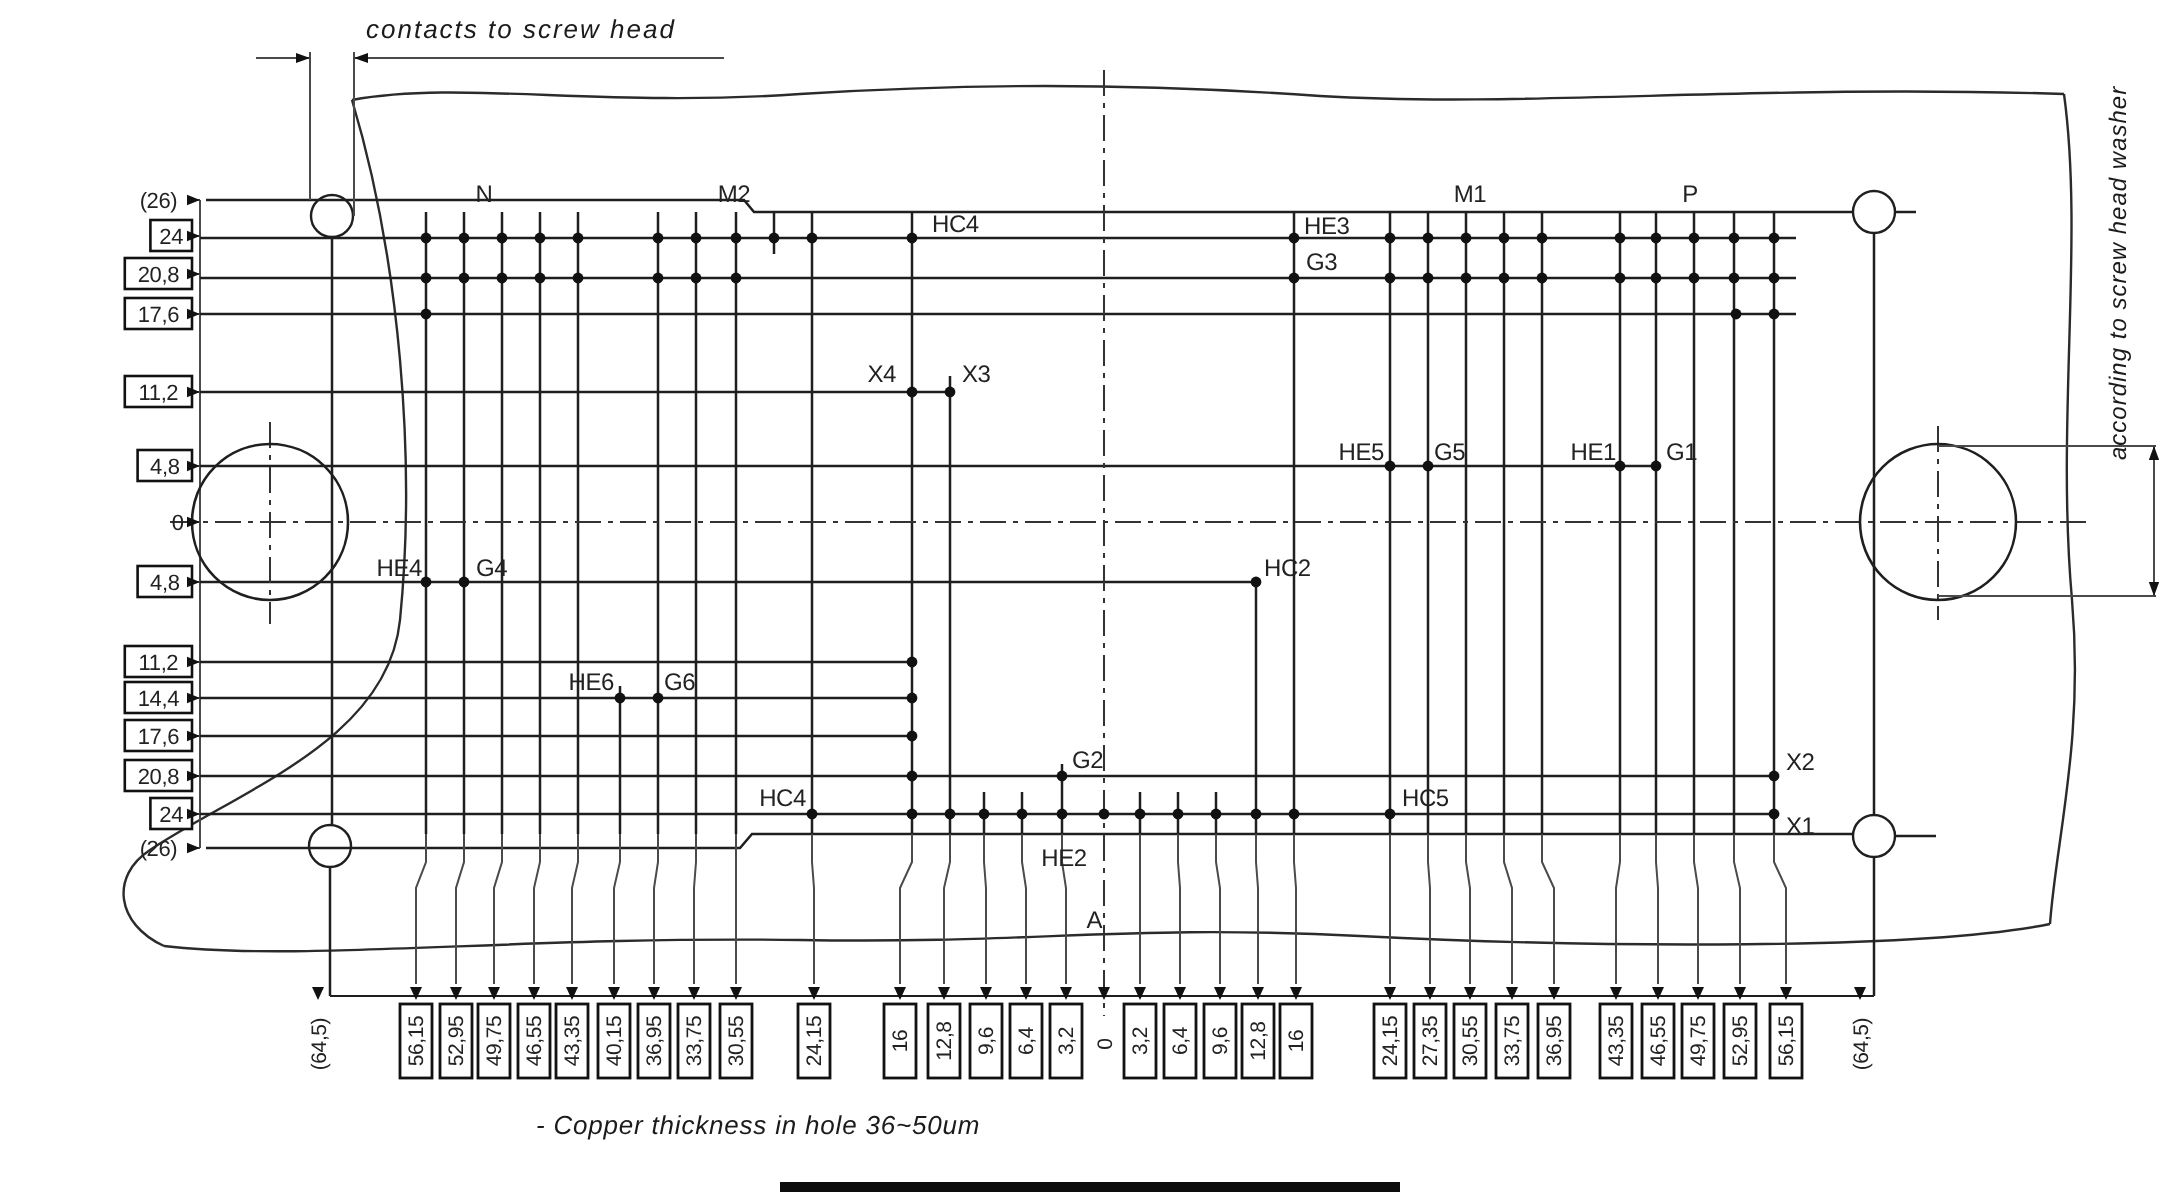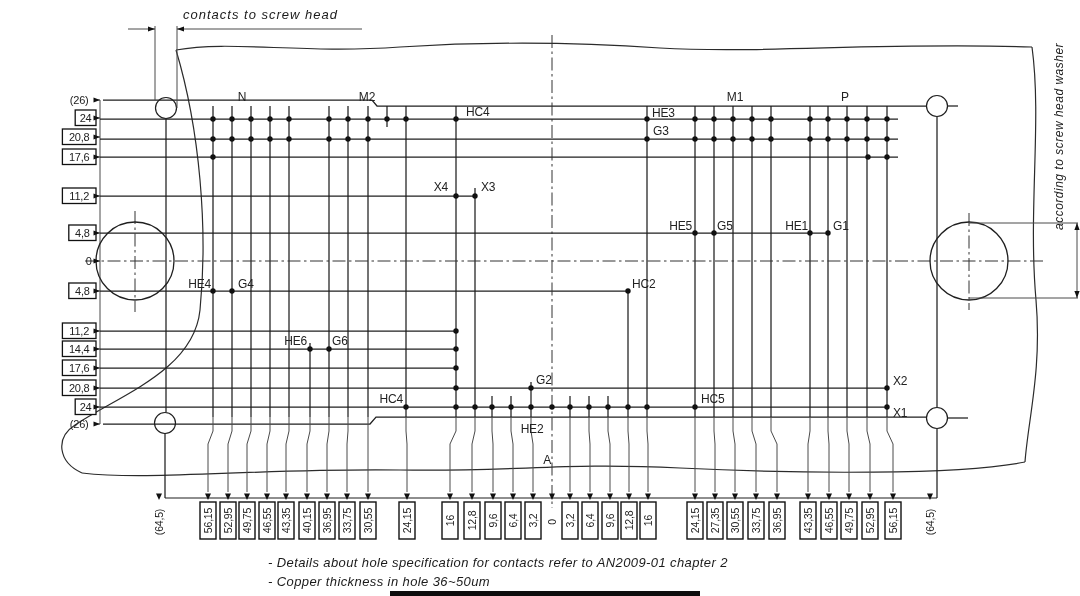--- a/index.html
+++ b/index.html
@@ -378,18 +378,17 @@
       <text x="403" y="403" font-size="12" fill="#222222" font-family="&quot;Liberation Sans&quot;, sans-serif" text-anchor="end" letter-spacing="-0.2">HC4</text>
       <text x="532" y="433" font-size="12" fill="#222222" font-family="&quot;Liberation Sans&quot;, sans-serif" text-anchor="middle" letter-spacing="-0.2">HE2</text>
       <text x="551" y="464" font-size="12" fill="#222222" font-family="&quot;Liberation Sans&quot;, sans-serif" text-anchor="end" letter-spacing="-0.2">A</text>
     </svg>
 
   <div class="overlay" id="ann-top">contacts to screw head</div>
 
   <div class="overlay" id="ann-right">according to screw head washer</div>
 
   <div class="overlay" id="notes">
-    <div class="note">- Details about hole specification for contacts refer to AN2009-01 chapter 2</div>
     <div class="note">- Copper thickness in hole 36~50um</div>
   </div>
 
   <div class="overlay" id="bottom-bar"></div>
 </div>
 
 </body></html>

